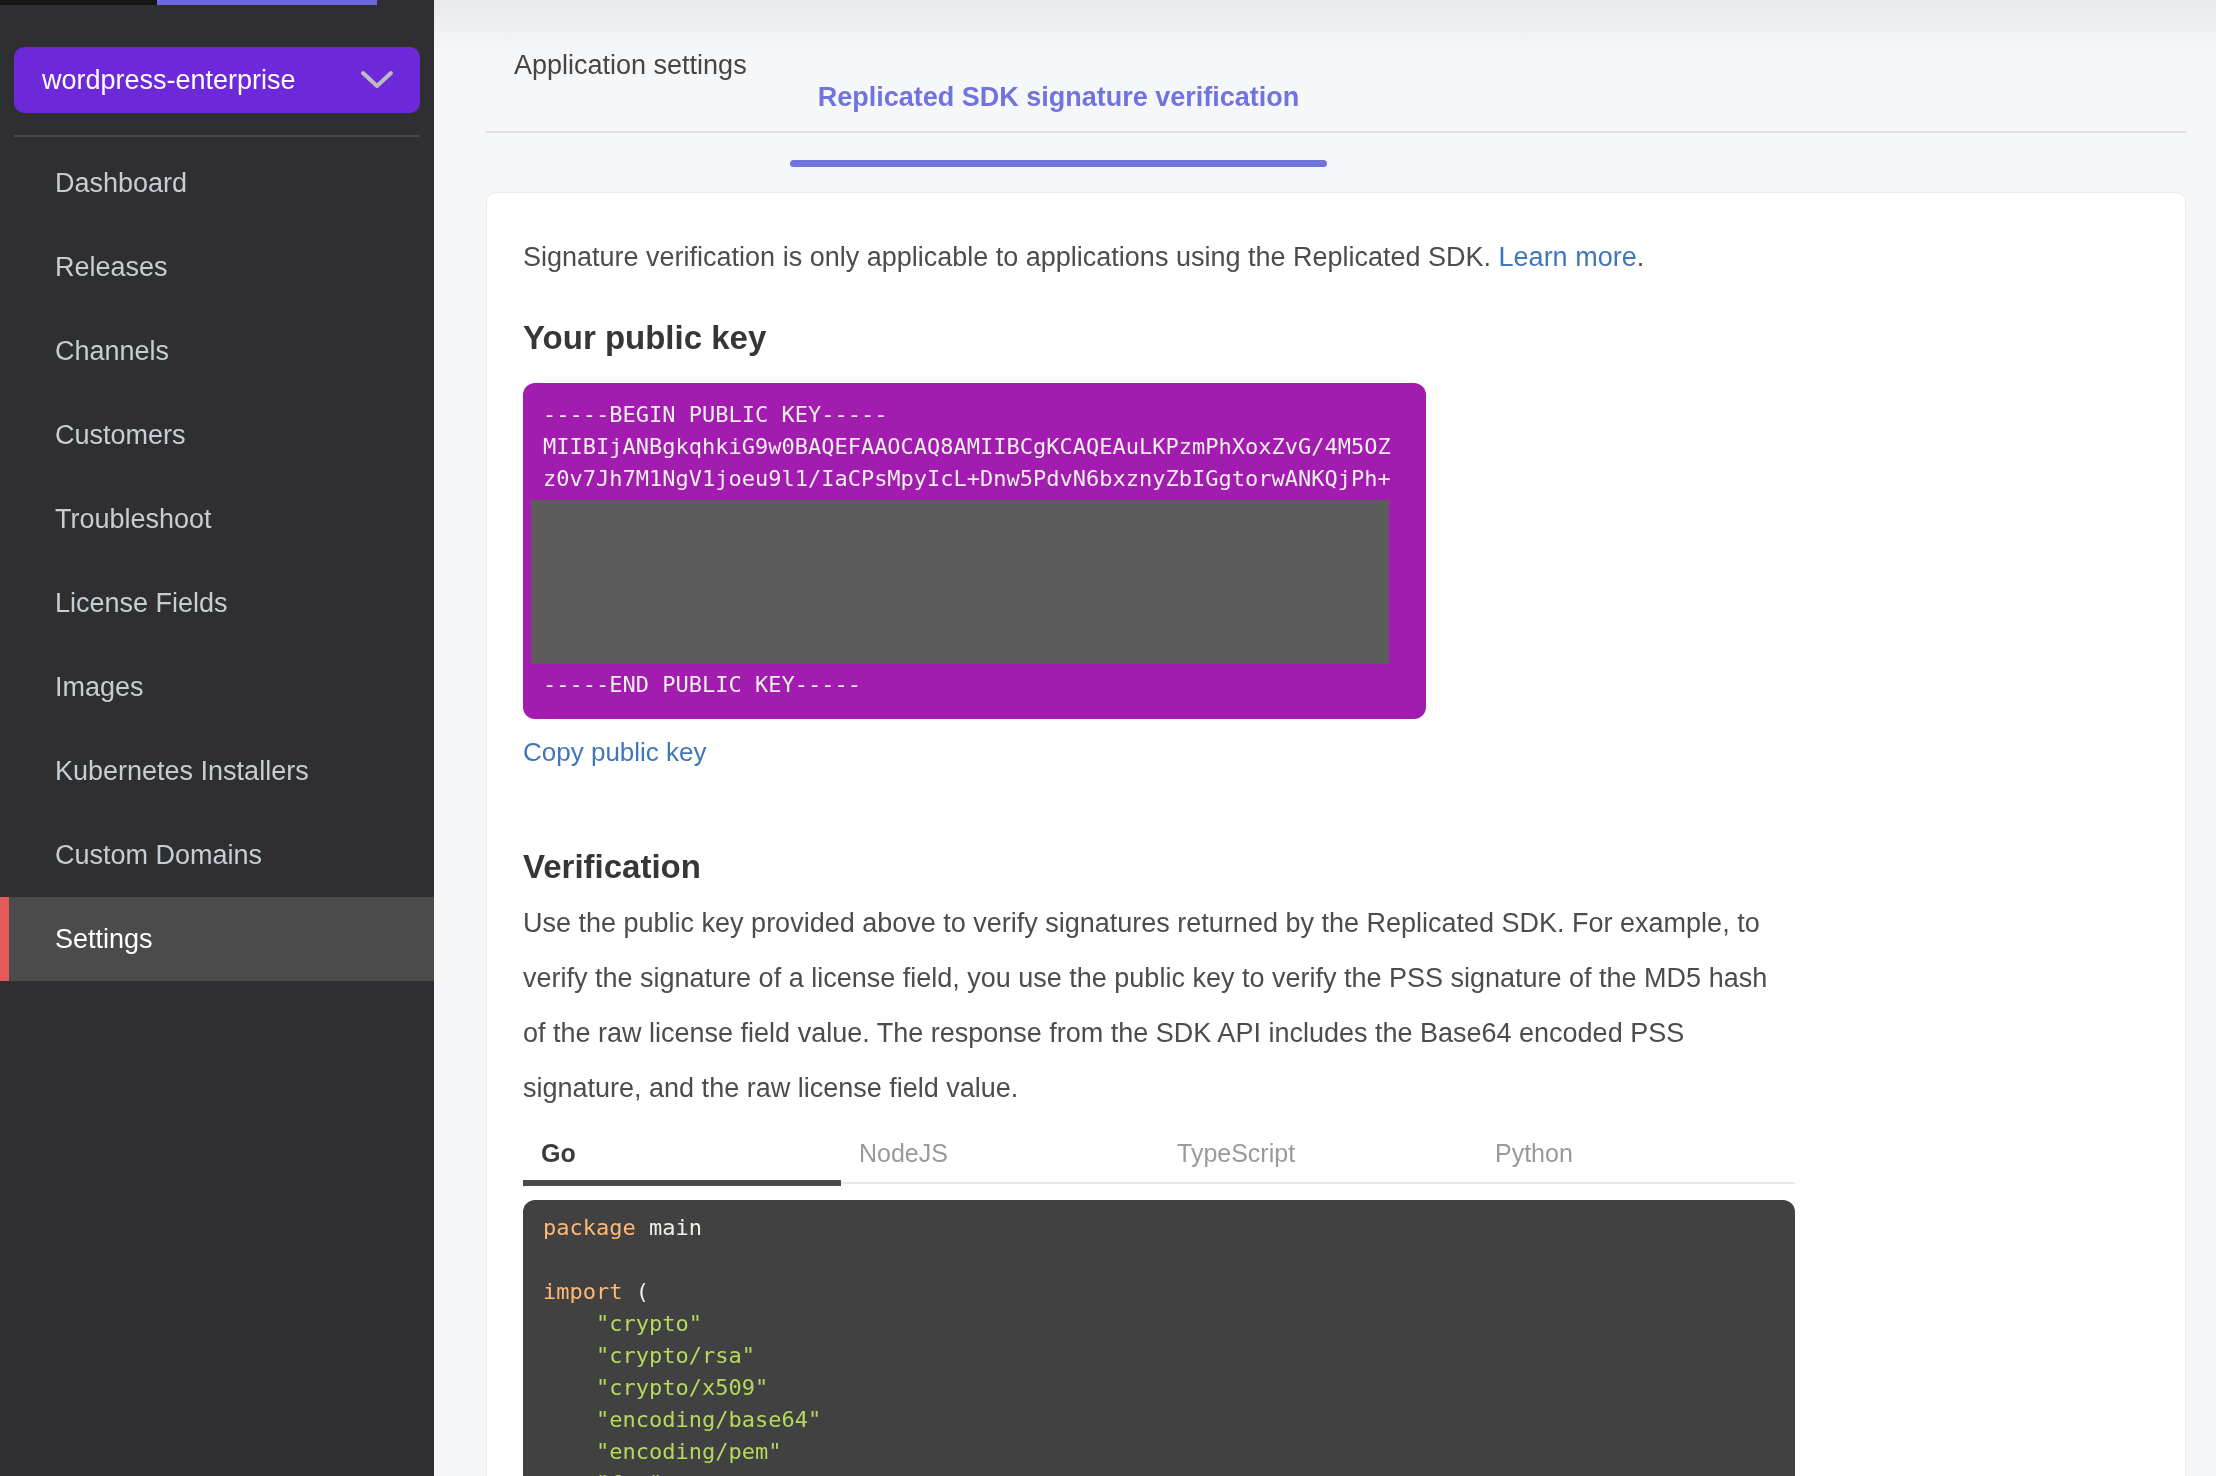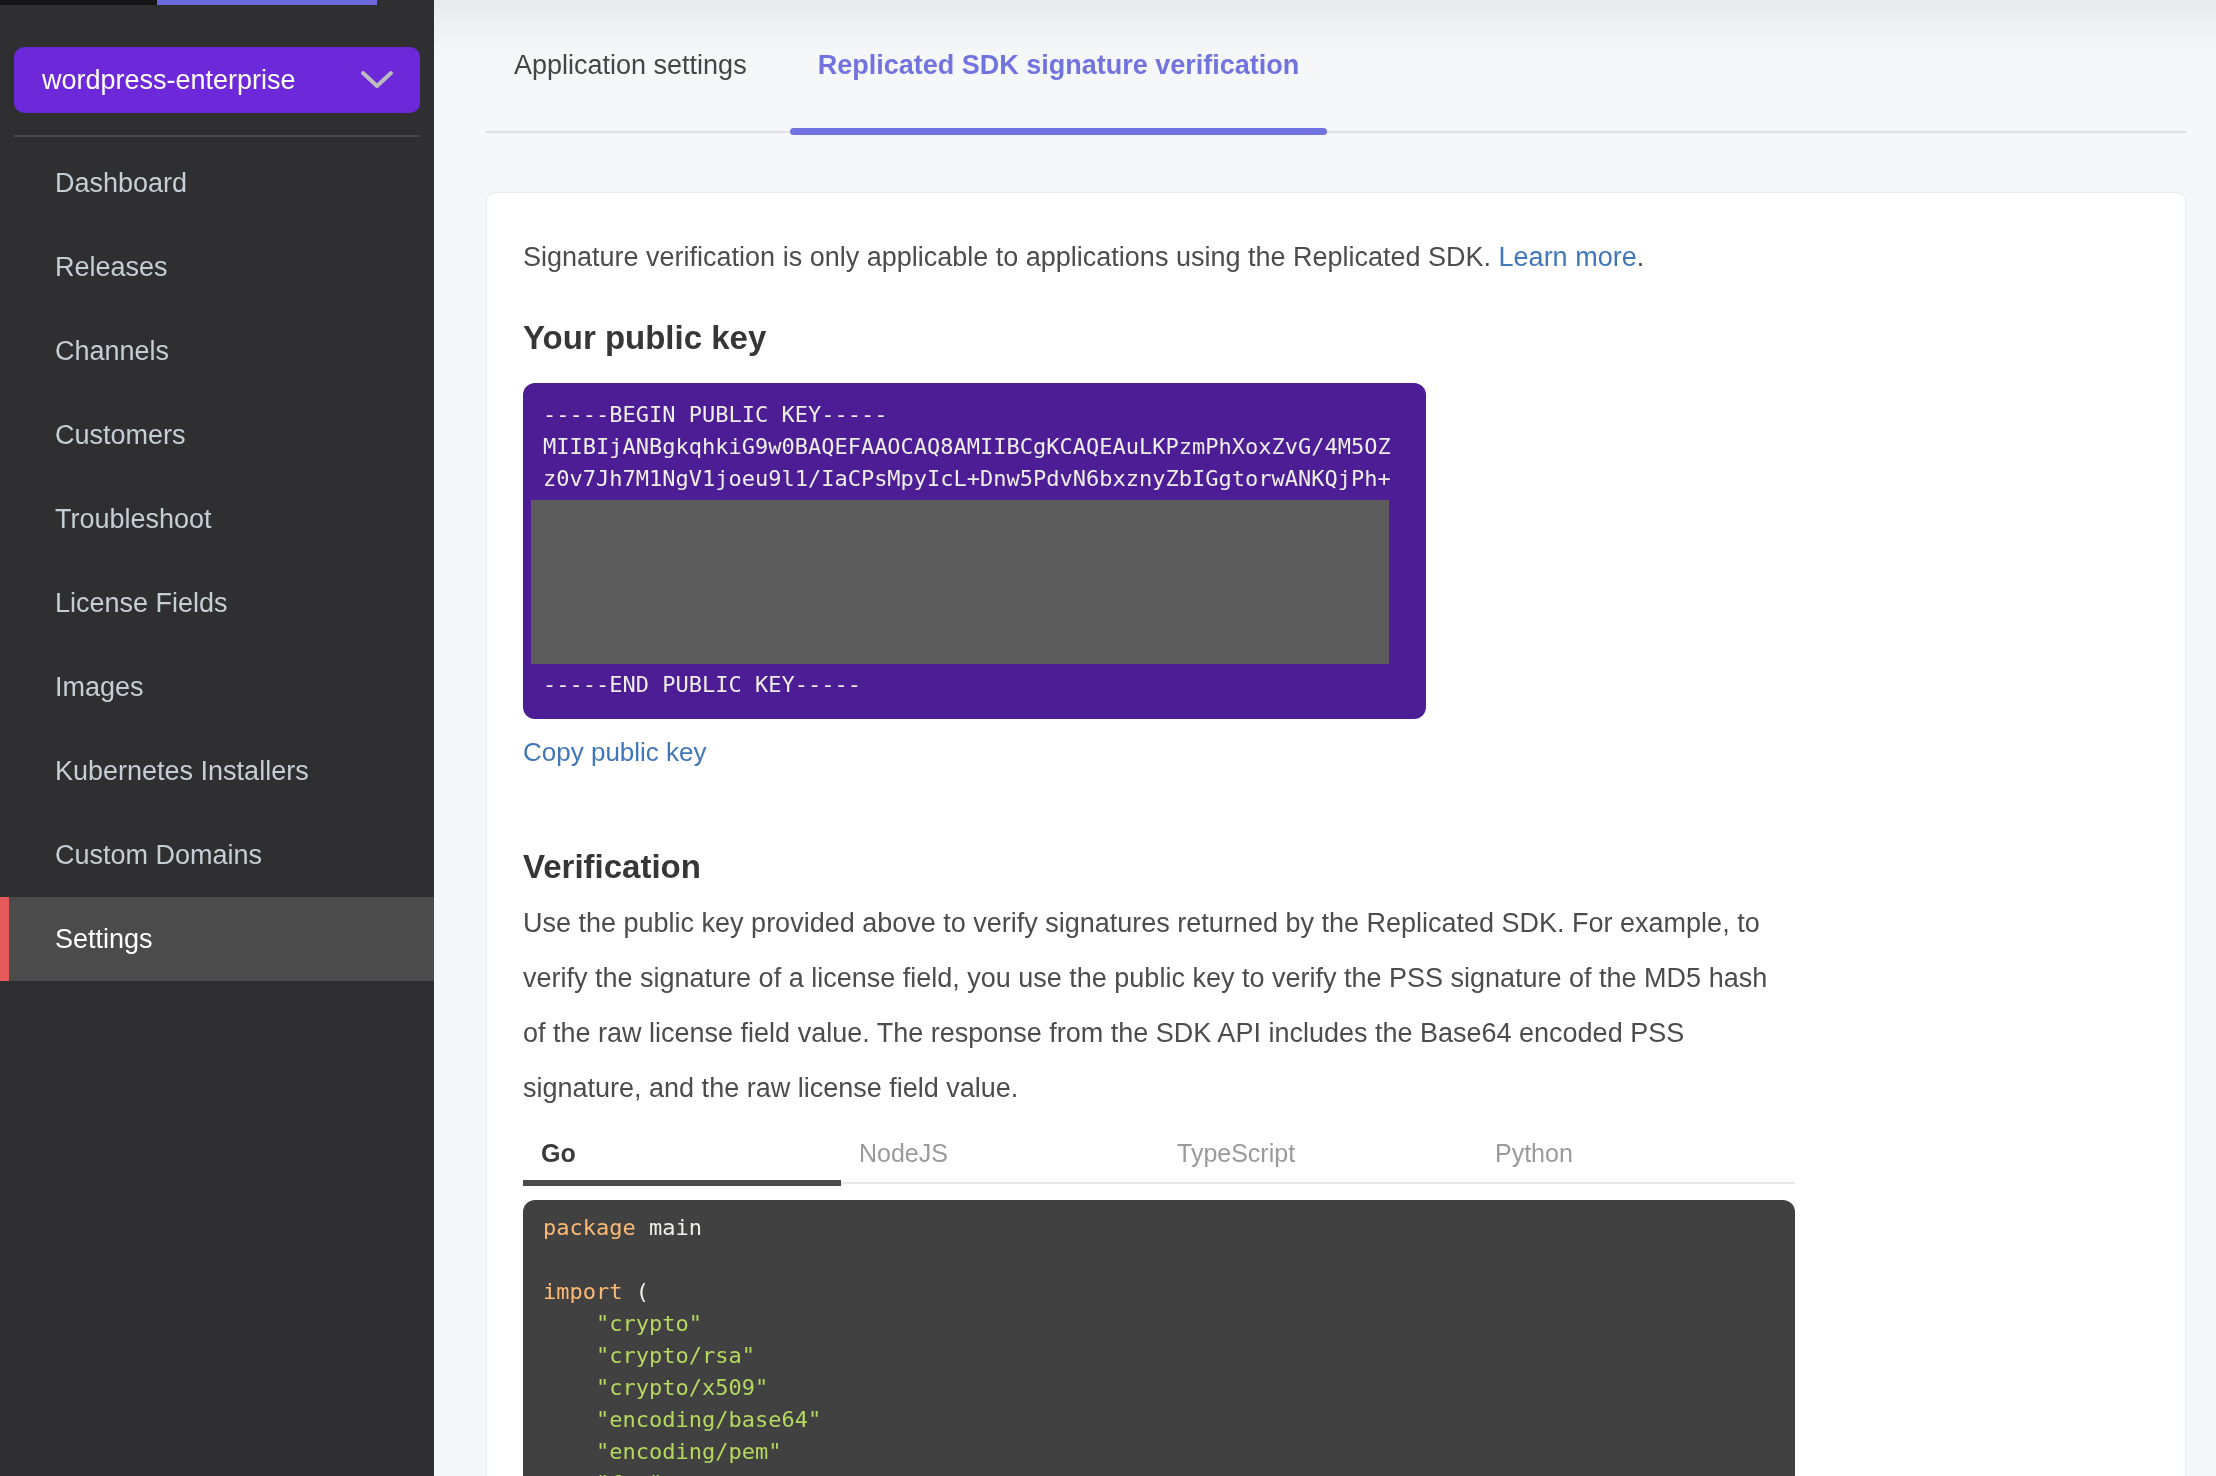--- a/index.html
+++ b/index.html
@@ -38,21 +38,21 @@
     border-left:9px solid #e75a5a; padding-left:46px;
   }
 
   
   .main {
     position:absolute; left:434px; top:0; right:0; bottom:0;
     background:linear-gradient(180deg,#e9eaec 0px,#f6f7f9 55px,#f6f7f9 100%);
   }
   .tabbar {
     position:absolute; left:52px; right:30px; top:0; height:133px;
-    border-bottom:2px solid #e1e1e3; display:flex; align-items:flex-end;
+    border-bottom:2px solid #e1e1e3; display:flex; align-items:flex-start;
   }
   .tab {
     height:100%; display:flex; align-items:center; padding:0 28px;
     font-size:27px; color:#454545; cursor:pointer; position:relative;
   }
   .tab + .tab { margin-left:15px;margin-top:32px; }
   .tab.active { color:#7173de; font-weight:700; }
   .tab.active::after {
     content:""; position:absolute; left:0; right:0; bottom:-4px; height:7px;
     background:#7173de; border-radius:4px;
@@ -63,21 +63,21 @@
     background:#ffffff; border:1px solid #ececee; border-radius:10px;
   }
   .card-inner { padding-left:36px; max-width:1310px; }
 
   .intro { margin:46px 0 0; font-size:27px; color:#4c4c4c; line-height:36px; }
   a.link { color:#4077b8; text-decoration:none; cursor:pointer; }
 
   h2.section { margin:44px 0 0; font-size:33px; color:#363636; font-weight:700; }
 
   .keyblock {
-    margin-top:26px; width:903px; background:#4c1d95; border-radius:12px;
+    margin-top:26px; width:903px; background:#a21caf; border-radius:12px;
     padding:16px 0 18px 20px;
     font-family:"DejaVu Sans Mono", monospace; font-size:22px; line-height:32px;
     color:#eeeee8;
   }
   .kline { white-space:pre; min-height:32px; }
   .redacted { width:858px; height:164px; background:#5c5c5c; margin:5px 0 5px -12px; }
 
   .copylink { display:inline-block; margin-top:18px; font-size:26px; color:#4077b8; text-decoration:none; cursor:pointer; }
 
   h2.verif { margin-top:80px; }

